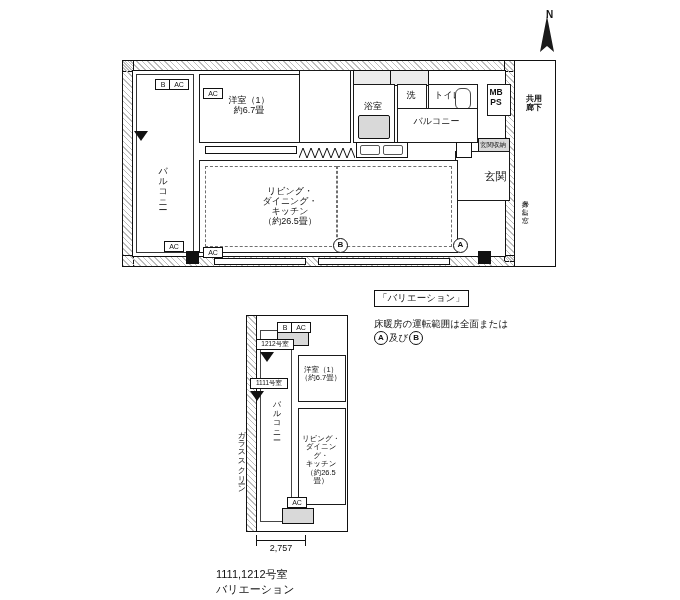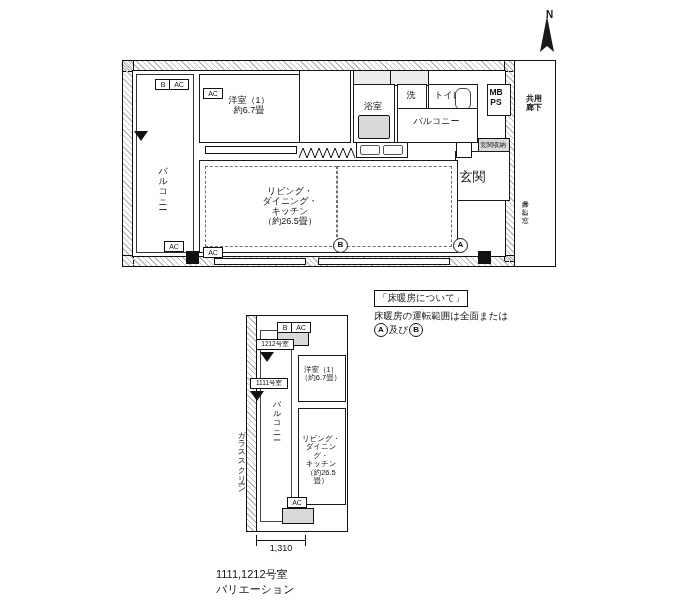--- a/index.html
+++ b/index.html
@@ -85,21 +85,21 @@
   <div class="abs lbl" style="left:397px;top:116px;width:79px;font-size:9px;">バルコニー</div>
 
   <div class="abs room" style="left:487px;top:84px;width:22px;height:30px;"></div>
   <div class="abs lbl" style="left:487px;top:88px;width:18px;font-size:8.5px;font-weight:bold;">MB
 PS</div>
 
   <div class="abs gray" style="left:478px;top:138px;width:30px;height:13px;border:1px solid #111;"></div>
   <div class="abs tiny" style="left:478px;top:141px;width:30px;text-align:center;">玄関収納</div>
 
   <div class="abs room" style="left:455px;top:151px;width:53px;height:48px;"></div>
-  <div class="abs lbl" style="left:446px;top:170px;width:53px;font-size:13px;">玄関</div>
+  <div class="abs lbl" style="left:469px;top:170px;width:53px;font-size:11px;">玄関</div>
   <div class="abs" style="left:456px;top:142px;width:14px;height:14px;border:1px solid #111;background:#fff;"></div>
 
   <div class="abs" style="left:199px;top:160px;width:257px;height:91px;border:1px solid #1a1a1a;background:#fff;"></div>
   <div class="abs dash" style="left:205px;top:166px;width:130px;height:79px;"></div>
   <div class="abs dash" style="left:337px;top:166px;width:113px;height:79px;"></div>
   <div class="abs lbl" style="left:240px;top:186px;width:100px;font-size:9px;">リビング・
 ダイニング・
 キッチン
 （約26.5畳）</div>
 
@@ -125,22 +125,22 @@
 
   <div class="abs circletag" style="left:333px;top:238px;">B</div>
   <div class="abs circletag" style="left:453px;top:238px;">A</div>
 
   <div class="abs" style="left:214px;top:258px;width:90px;height:5px;background:#fff;border:1px solid #111;"></div>
   <div class="abs" style="left:318px;top:258px;width:130px;height:5px;background:#fff;border:1px solid #111;"></div>
   <div class="abs wall" style="left:186px;top:251px;width:13px;height:13px;"></div>
   <div class="abs wall" style="left:478px;top:251px;width:13px;height:13px;"></div>
 
   <div class="abs" style="left:374px;top:287px;width:300px;">
-    <div class="noteTitle">「床暖房について」</div>
-    <div class="note" style="margin-top:2px;">床暖房の運転範囲は全面または</div>
+    <div class="noteTitle">「バリエーション」</div>
+    <div class="note" style="margin-top:10px;">床暖房の運転範囲は全面または</div>
     <div class="note" style="display:flex;align-items:center;gap:1px;">
       <span class="circletag" style="width:12px;height:12px;line-height:11px;font-size:8px;">A</span>
       <span>及び</span>
       <span class="circletag" style="width:12px;height:12px;line-height:11px;font-size:8px;">B</span>
     </div>
   </div>
 
   <div class="abs hatch" style="left:246px;top:315px;width:10px;height:215px;border:1px solid #111;"></div>
   <div class="abs" style="left:256px;top:315px;width:90px;height:215px;border:1px solid #111;background:#fff;"></div>
 
@@ -166,20 +166,20 @@
   <div class="abs gray thin" style="left:277px;top:332px;width:30px;height:12px;"></div>
 
   <div class="abs box-s" style="left:256px;top:339px;width:34px;font-size:6.5px;">1212号室</div>
   <div class="abs tri" style="left:260px;top:352px;"></div>
   <div class="abs box-s" style="left:250px;top:378px;width:34px;font-size:6.5px;">1111号室</div>
   <div class="abs tri" style="left:250px;top:391px;"></div>
 
   <div class="abs" style="left:256px;top:540px;width:50px;height:1px;background:#111;"></div>
   <div class="abs" style="left:256px;top:535px;width:1px;height:11px;background:#111;"></div>
   <div class="abs" style="left:305px;top:535px;width:1px;height:11px;background:#111;"></div>
-  <div class="abs dimtxt" style="left:246px;top:543px;width:70px;">1,310</div>
+  <div class="abs dimtxt" style="left:246px;top:543px;width:70px;">2,757</div>
 
   <div class="abs bottomtitle" style="left:216px;top:567px;width:180px;">
     <div>1111,1212号室</div>
     <div>バリエーション</div>
   </div>
 
 </div>
 
 </body></html>

